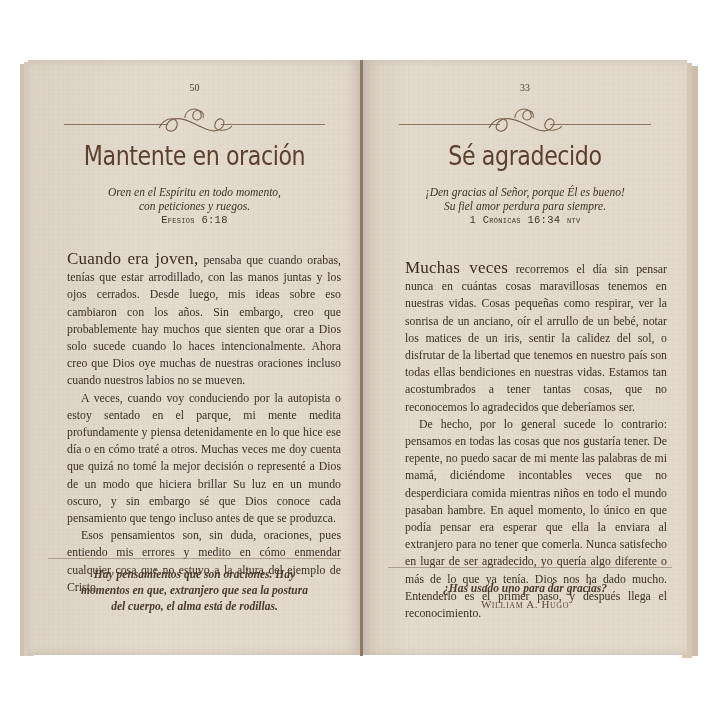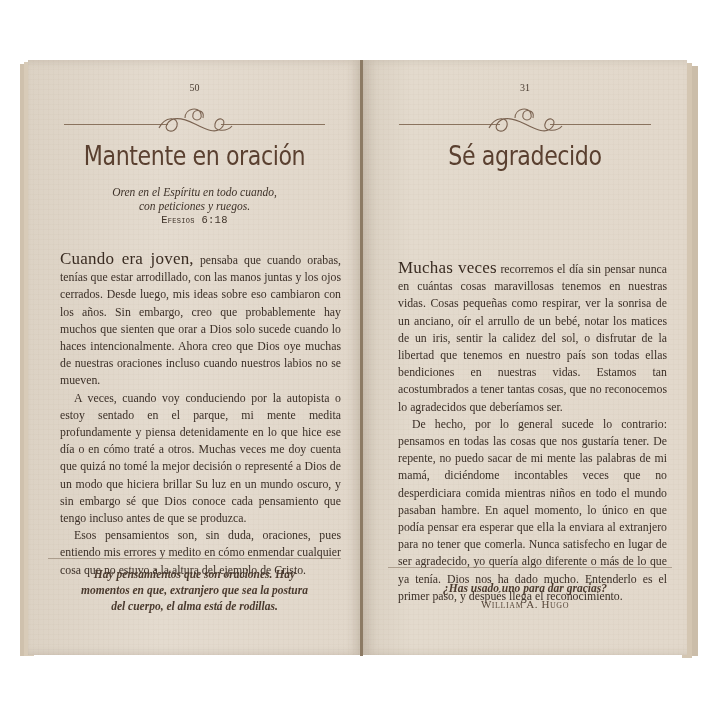--- a/index.html
+++ b/index.html
@@ -40,21 +40,21 @@
   .ornament-row svg { position:absolute; left:50%; top:0; margin-left:-40px; }
 
   .title {
     position:absolute; top:80px; width:100%; text-align:center;
     font-family: "DejaVu Sans", sans-serif; font-size:27px; color:#5a4030;
     letter-spacing:-0.5px; transform:scaleX(0.82); transform-origin:center;
   }
   .verse { position:absolute; top:125px; width:100%; text-align:center; font-style:italic; font-size:11.5px; line-height:14px; color:#3e3229; }
   .verse-ref { font-style:normal; font-variant:small-caps; font-size:10.5px; letter-spacing:0.3px;font-family:Liberation Mono, monospace; }
 
-  .body { position:absolute; font-size:11.8px; line-height:17.2px; text-align:justify; color:#3b2f27; }
+  .body { position:absolute; font-size:11.8px; line-height:17.2px; text-align:justify; color:#3b2f27;margin-left:7px; }
   .page.left .body { left:32px; right:20px; top:190px; }
   .page.right .body { left:35px; right:20px; top:199px; }
   .body p { margin:0; text-indent:14px; }
   .body p.first { text-indent:0; }
   .lead { font-size:17px; font-weight:normal; color:#3a2c22; letter-spacing:0.2px; }
 
   .quote-rule { position:absolute; height:1px; background:#8a7a68; opacity:0.6; }
   .page.left .quote-rule { left:20px; right:20px; top:498px; }
   .page.right .quote-rule { left:25px; right:15px; top:507px; }
   .quote { position:absolute; width:100%; text-align:center; font-style:italic; font-weight:bold; font-size:11.5px; line-height:16px; color:#4a3a2e; }
@@ -76,50 +76,55 @@
     <div class="ornament-row">
       <div class="rule l"></div>
       <div class="rule r"></div>
       <svg width="80" height="30" viewBox="0 0 80 30">
         <path d="M4 22 C10 10, 24 10, 22 20 C20 28, 8 26, 12 18 C18 8, 32 14, 40 18 C48 22, 62 30, 68 20 C72 12, 62 10, 60 18 C58 26, 72 26, 77 20" fill="none" stroke="#7a6250" stroke-width="1.1"></path>
         <path d="M30 12 C30 2, 44 0, 46 8 C48 16, 36 16, 38 8 C40 2, 50 4, 48 12" fill="none" stroke="#7a6250" stroke-width="1.1"></path>
       </svg>
     </div>
     <div class="title">Mantente en oración</div>
     <div class="verse">
-      <div>Oren en el Espíritu en todo cuando,</div>
+      <div>Oren en el Espíritu en todo momento,</div>
       <div>con peticiones y ruegos.</div>
       <div class="verse-ref">Efesios 6:18</div>
     </div>
     <div class="body">
       <p class="first"><span class="lead">Cuando era joven,</span><span> pensaba que cuando orabas, tenías que estar arrodillado, con las manos juntas y los ojos cerrados. Desde luego, mis ideas sobre eso cambiaron con los años. Sin embargo, creo que probablemente hay muchos que sienten que orar a Dios solo sucede cuando lo haces intencionalmente. Ahora creo que Dios oye muchas de nuestras oraciones incluso cuando nuestros labios no se mueven.</span></p>
       <p>A veces, cuando voy conduciendo por la autopista o estoy sentado en el parque, mi mente medita profundamente y piensa detenidamente en lo que hice ese día o en cómo traté a otros. Muchas veces me doy cuenta que quizá no tomé la mejor decisión o representé a Dios de un modo que hiciera brillar Su luz en un mundo oscuro, y sin embargo sé que Dios conoce cada pensamiento que tengo incluso antes de que se produzca.</p>
       <p>Esos pensamientos son, sin duda, oraciones, pues entiendo mis errores y medito en cómo enmendar cualquier cosa que no estuvo a la altura del ejemplo de Cristo.</p>
     </div>
     <div class="quote-rule"></div>
     <div class="quote">
       <div>Hay pensamientos que son oraciones. Hay</div>
       <div>momentos en que, extranjero que sea la postura</div>
       <div>del cuerpo, el alma está de rodillas.</div>
     </div>
   </div>
 
   <div class="spine"></div>
 
   <div class="page right">
-    <div class="page-number">31</div>
+    <div class="page-number">33</div>
     <div class="ornament-row">
       <div class="rule l"></div>
       <div class="rule r"></div>
       <svg width="80" height="30" viewBox="0 0 80 30">
         <path d="M4 22 C10 10, 24 10, 22 20 C20 28, 8 26, 12 18 C18 8, 32 14, 40 18 C48 22, 62 30, 68 20 C72 12, 62 10, 60 18 C58 26, 72 26, 77 20" fill="none" stroke="#7a6250" stroke-width="1.1"></path>
         <path d="M30 12 C30 2, 44 0, 46 8 C48 16, 36 16, 38 8 C40 2, 50 4, 48 12" fill="none" stroke="#7a6250" stroke-width="1.1"></path>
       </svg>
     </div>
     <div class="title">Sé agradecido</div>
+    <div class="verse">
+      <div>¡Den gracias al Señor, porque Él es bueno!</div>
+      <div>Su fiel amor perdura para siempre.</div>
+      <div class="verse-ref">1 Crónicas 16:34 ntv</div>
+    </div>
     <div class="body">
       <p class="first"><span class="lead">Muchas veces</span><span> recorremos el día sin pensar nunca en cuántas cosas maravillosas tenemos en nuestras vidas. Cosas pequeñas como respirar, ver la sonrisa de un anciano, oír el arrullo de un bebé, notar los matices de un iris, sentir la calidez del sol, o disfrutar de la libertad que tenemos en nuestro país son todas ellas bendiciones en nuestras vidas. Estamos tan acostumbrados a tener tantas cosas, que no reconocemos lo agradecidos que deberíamos ser.</span></p>
       <p>De hecho, por lo general sucede lo contrario: pensamos en todas las cosas que nos gustaría tener. De repente, no puedo sacar de mi mente las palabras de mi mamá, diciéndome incontables veces que no desperdiciara comida mientras niños en todo el mundo pasaban hambre. En aquel momento, lo único en que podía pensar era esperar que ella la enviara al extranjero para no tener que comerla. Nunca satisfecho en lugar de ser agradecido, yo quería algo diferente o más de lo que ya tenía. Dios nos ha dado mucho. Entenderlo es el primer paso, y después llega el reconocimiento.</p>
     </div>
     <div class="quote-rule"></div>
     <div class="quote">
       <div>¿Has usado uno para dar gracias?</div>
       <div class="quote-author">William A. Hugo</div>
     </div>
   </div>

